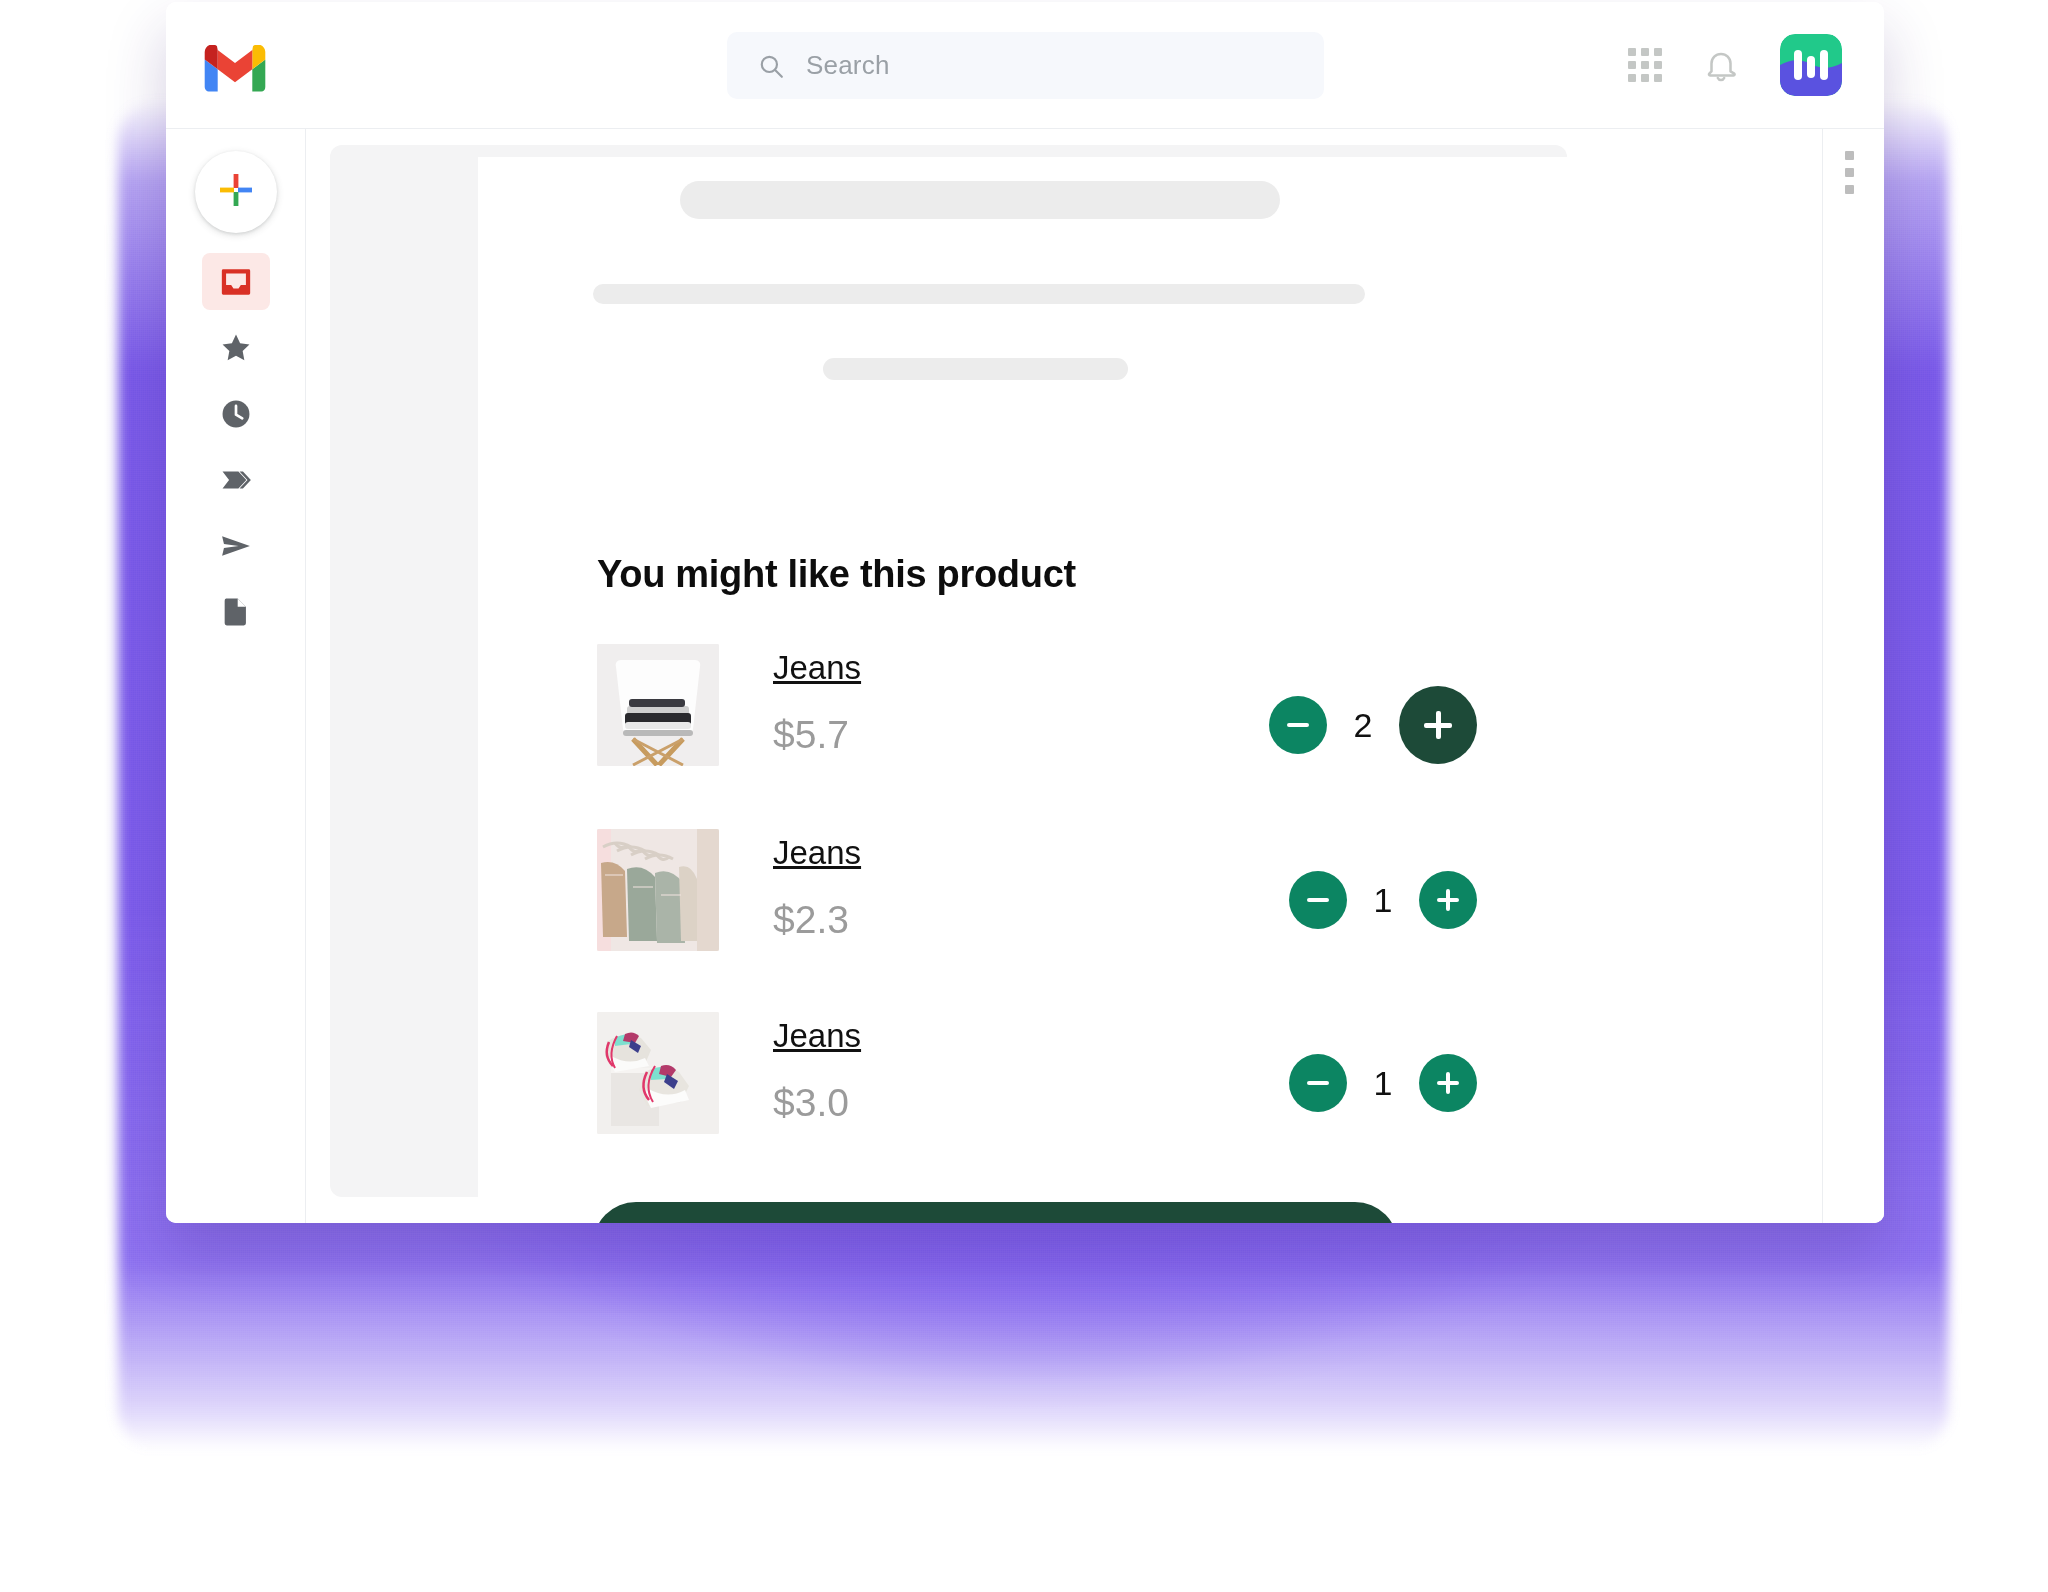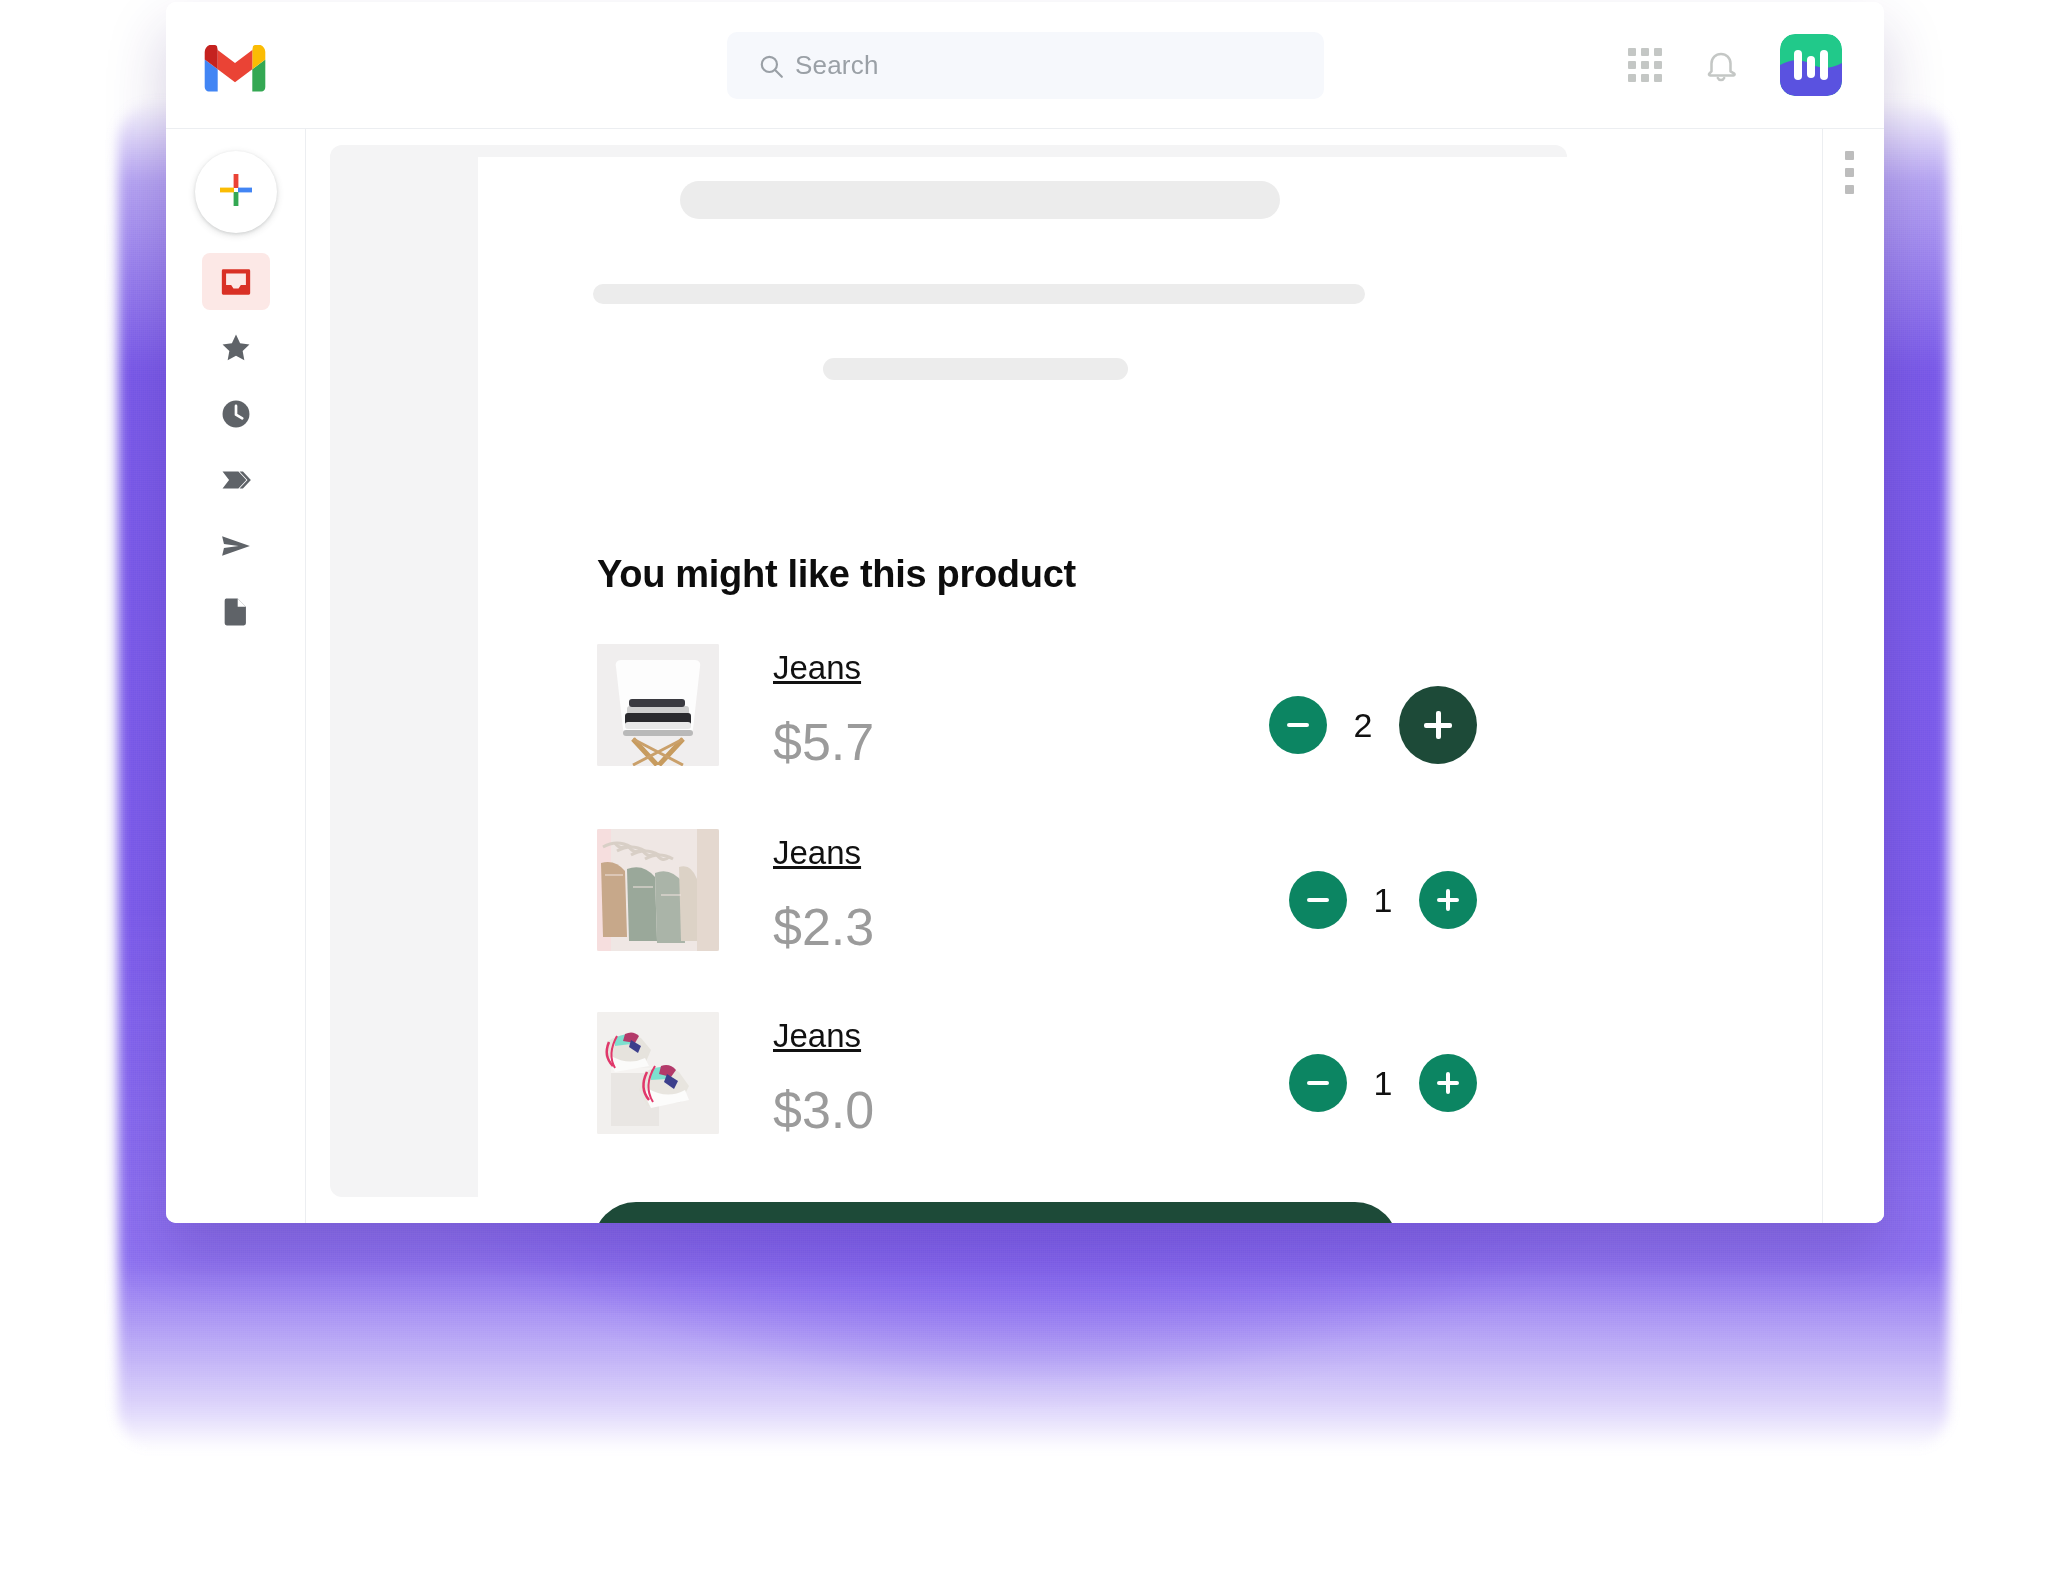--- a/index.html
+++ b/index.html
@@ -89,21 +89,21 @@
     position: absolute;
     left: 561px;
     top: 30px;
     width: 597px;
     height: 67px;
     background: #f6f8fc;
     border-radius: 10px;
     display: flex;
     align-items: center;
     padding-left: 31px;
-    gap: 11px;
+    gap: 22px;
   }
   .search-icon { width: 26px; height: 26px; flex: 0 0 auto; }
   .search-text {
     font-size: 26px;
     color: #9aa0a6;
     letter-spacing: 0.2px;
   }
   .header-actions {
     position: absolute;
     right: 42px;
@@ -234,21 +234,21 @@
     padding-top: 6px;
     flex: 1 1 auto;
   }
   .p-name {
     font-size: 33px;
     color: #111111;
     line-height: 1.1;
     text-decoration: underline;
   }
   .p-price {
-    font-size: 52px;
+    font-size: 39px;
     color: #9b9b9b;
     margin-top: 28px;
     line-height: 1.1;
   }
 
   .stepper {
     display: flex;
     align-items: center;
     gap: 0px;
     margin-top: 42px;

